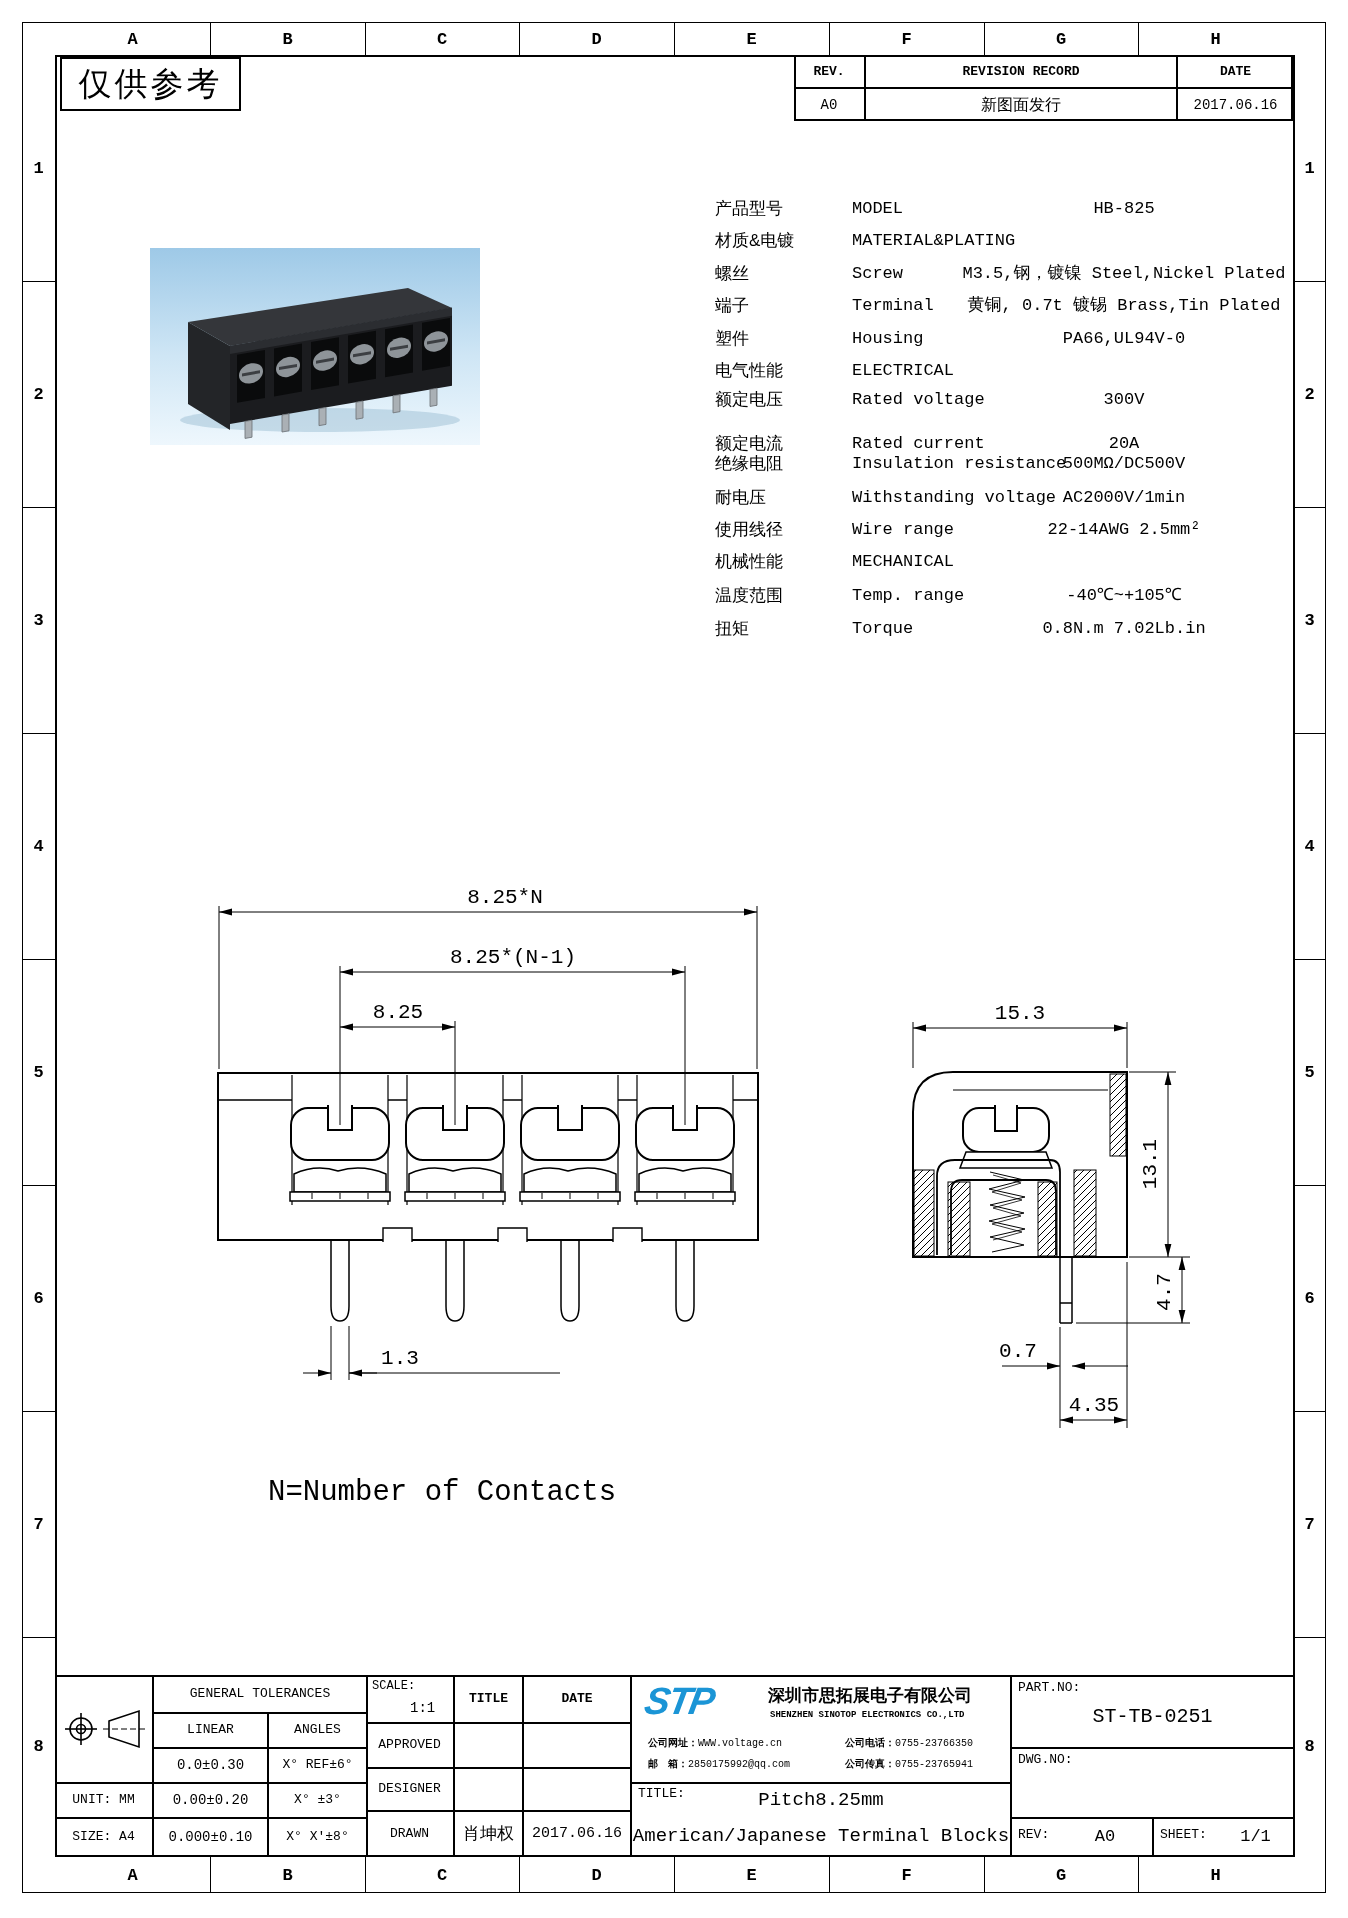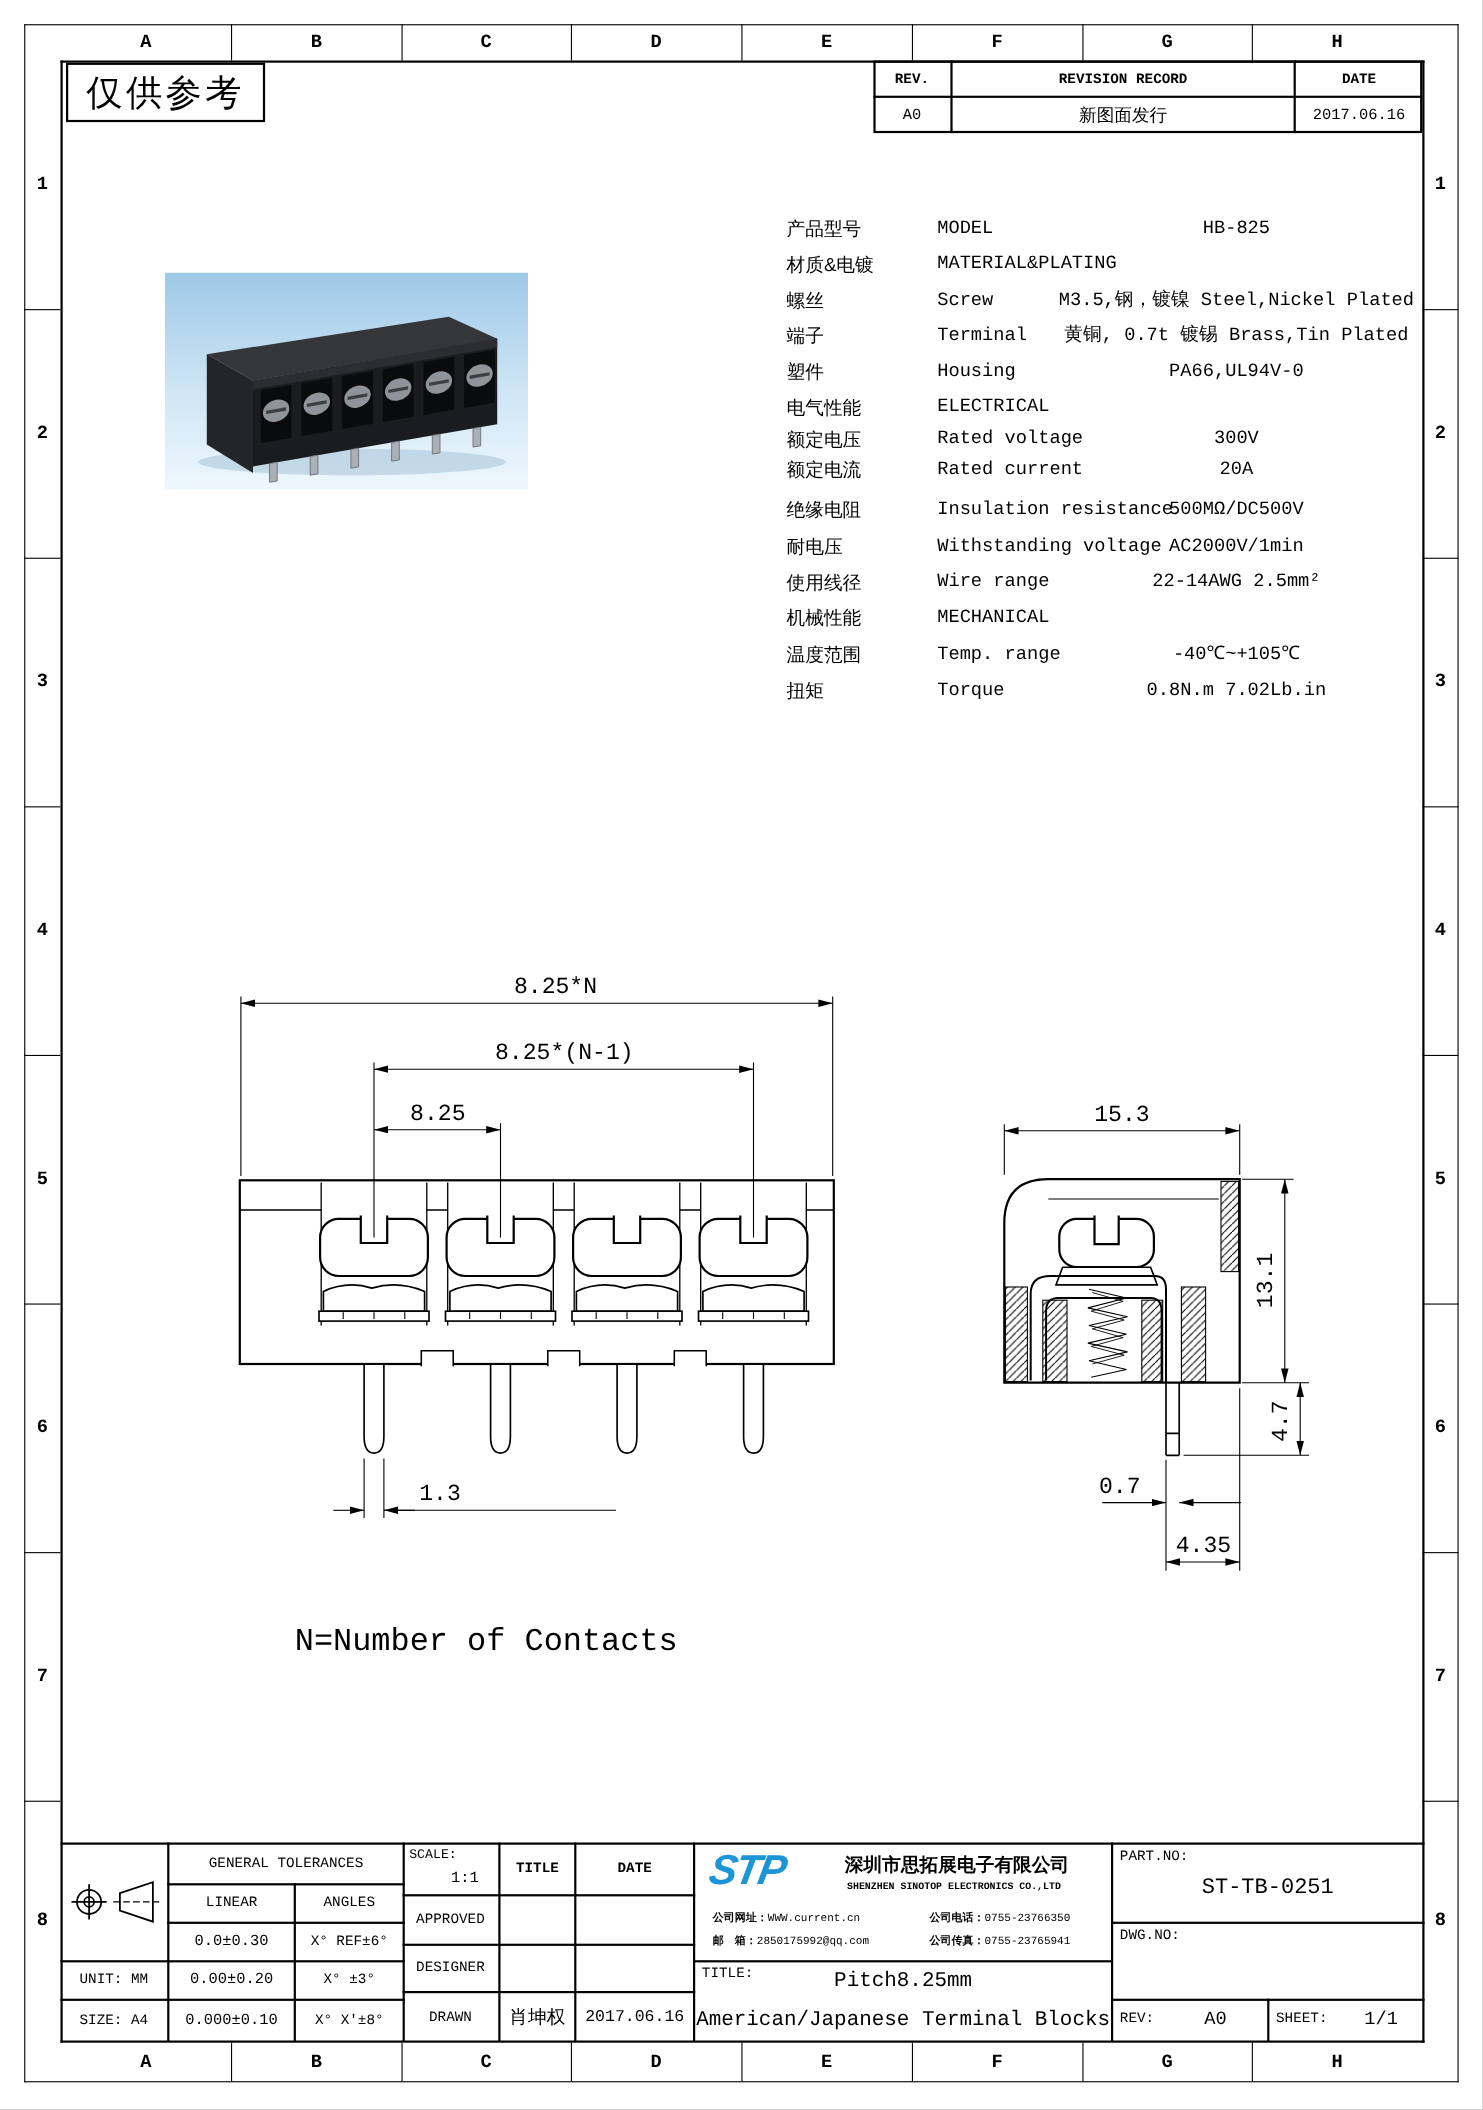--- a/index.html
+++ b/index.html
@@ -186,21 +186,21 @@
     <div class="cell" style="left:0;top:162px;width:578px;height:32px;line-height:32px">
       <span class="txt cjk" style="left:0">电气性能</span>
       <span class="txt" style="left:137px">ELECTRICAL</span>
       <span class="txt" style="left:240px;width:338px;text-align:center"></span>
     </div>
     <div class="cell" style="left:0;top:192px;width:578px;height:30px;line-height:30px">
       <span class="txt cjk" style="left:0">额定电压</span>
       <span class="txt" style="left:137px">Rated voltage</span>
       <span class="txt" style="left:240px;width:338px;text-align:center">300V</span>
     </div>
-    <div class="cell" style="left:0;top:220px;width:578px;height:30px;line-height:30px">
+    <div class="cell" style="left:0;top:236px;width:578px;height:30px;line-height:30px">
       <span class="txt cjk" style="left:0">额定电流</span>
       <span class="txt" style="left:137px">Rated current</span>
       <span class="txt" style="left:240px;width:338px;text-align:center">20A</span>
     </div>
     <div class="cell" style="left:0;top:255px;width:578px;height:32px;line-height:32px">
       <span class="txt cjk" style="left:0">绝缘电阻</span>
       <span class="txt" style="left:137px">Insulation resistance</span>
       <span class="txt" style="left:240px;width:338px;text-align:center">500MΩ/DC500V</span>
     </div>
     <div class="cell" style="left:0;top:289px;width:578px;height:32px;line-height:32px">
@@ -424,21 +424,21 @@
     <div class="txt ctr" style="left:366px;top:1722px;width:87px;height:45px;font-size:13px">APPROVED</div>
     <div class="txt ctr" style="left:366px;top:1767px;width:87px;height:43px;font-size:13px">DESIGNER</div>
     <div class="txt ctr" style="left:366px;top:1810px;width:87px;height:46px;font-size:13px">DRAWN</div>
     <div class="txt ctr cjk" style="left:455px;top:1810px;width:67px;height:46px;font-size:17px">肖坤权</div>
     <div class="txt ctr" style="left:524px;top:1810px;width:106px;height:46px;font-size:15px">2017.06.16</div>
 
     <div class="txt" style="left:645px;top:1680px;font-size:38px;font-weight:bold;font-style:italic;color:#1b95d6;font-family:'Liberation Sans',sans-serif;transform:skewX(-10deg);letter-spacing:-2px">STP</div>
     <div class="txt cjk bold" style="left:768px;top:1684px;font-size:17px">深圳市思拓展电子有限公司</div>
     <div class="txt bold" style="left:770px;top:1710px;font-size:9px">SHENZHEN SINOTOP ELECTRONICS CO.,LTD</div>
     <div class="txt" style="left:648px;top:1736px;font-size:10px">
-      <span class="cjk bold">公司网址：</span><span>WWW.current.cn</span>
+      <span class="cjk bold">公司网址：</span><span>WWW.voltage.cn</span>
     </div>
     <div class="txt" style="left:648px;top:1757px;font-size:10px">
       <span class="cjk bold">邮　箱：</span><span>2850175992@qq.com</span>
     </div>
     <div class="txt" style="left:845px;top:1736px;font-size:10px">
       <span class="cjk bold">公司电话：</span><span>0755-23766350</span>
     </div>
     <div class="txt" style="left:845px;top:1757px;font-size:10px">
       <span class="cjk bold">公司传真：</span><span>0755-23765941</span>
     </div>

